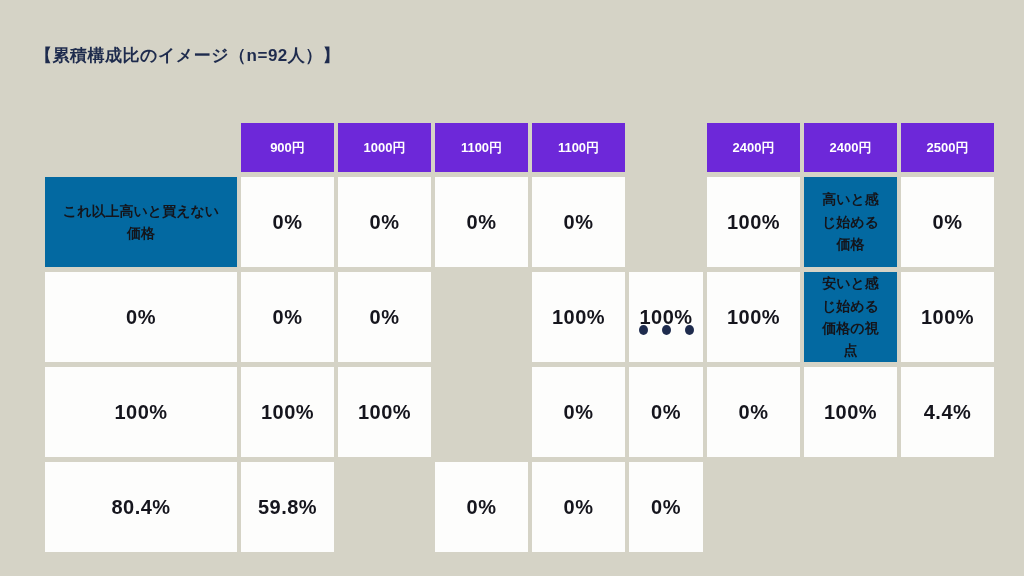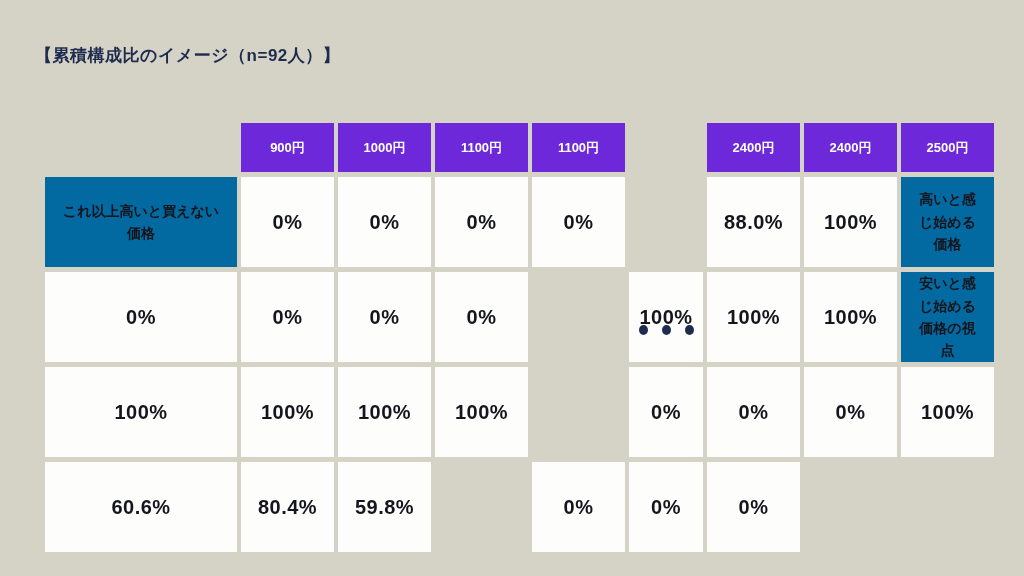--- a/index.html
+++ b/index.html
@@ -103,21 +103,20 @@
     <div class="cell header-cell">2400円</div>
     <div class="cell header-cell">2400円</div>
     <div class="cell header-cell">2500円</div>
 
     <div class="cell label-cell">これ以上高いと買えない価格</div>
     <div class="cell value-cell">0%</div>
     <div class="cell value-cell">0%</div>
     <div class="cell value-cell">0%</div>
     <div class="cell value-cell">0%</div>
     <div class="cell spacer"></div>
-    <div class="cell value-cell">88.0%</div>
     <div class="cell value-cell">100%</div>
 
     <div class="cell label-cell">高いと感じ始める価格</div>
     <div class="cell value-cell">0%</div>
     <div class="cell value-cell">0%</div>
     <div class="cell value-cell">0%</div>
     <div class="cell value-cell">0%</div>
     <div class="cell spacer"></div>
     <div class="cell value-cell">100%</div>
     <div class="cell value-cell">100%</div>
@@ -127,21 +126,21 @@
     <div class="cell value-cell">100%</div>
     <div class="cell value-cell">100%</div>
     <div class="cell value-cell">100%</div>
     <div class="cell value-cell">100%</div>
     <div class="cell spacer"></div>
     <div class="cell value-cell">0%</div>
     <div class="cell value-cell">0%</div>
     <div class="cell value-cell">0%</div>
 
     <div class="cell value-cell">100%</div>
-    <div class="cell value-cell">60.6%</div>
+    <div class="cell value-cell">4.4%</div>
     <div class="cell value-cell">80.4%</div>
     <div class="cell value-cell">59.8%</div>
     <div class="cell spacer"></div>
     <div class="cell value-cell">0%</div>
     <div class="cell value-cell">0%</div>
     <div class="cell value-cell">0%</div>
 
     <div class="ellipsis-dots">
       <span class="dot"></span>
       <span class="dot"></span>

